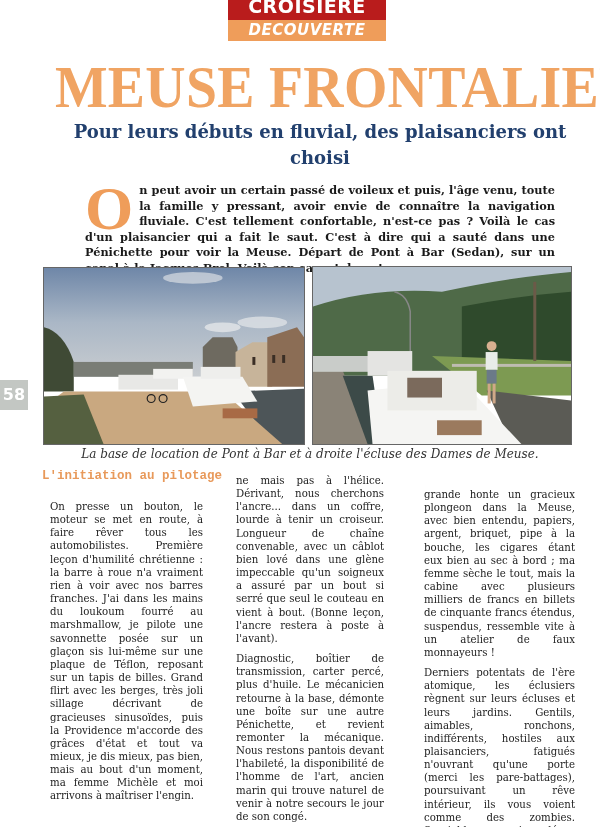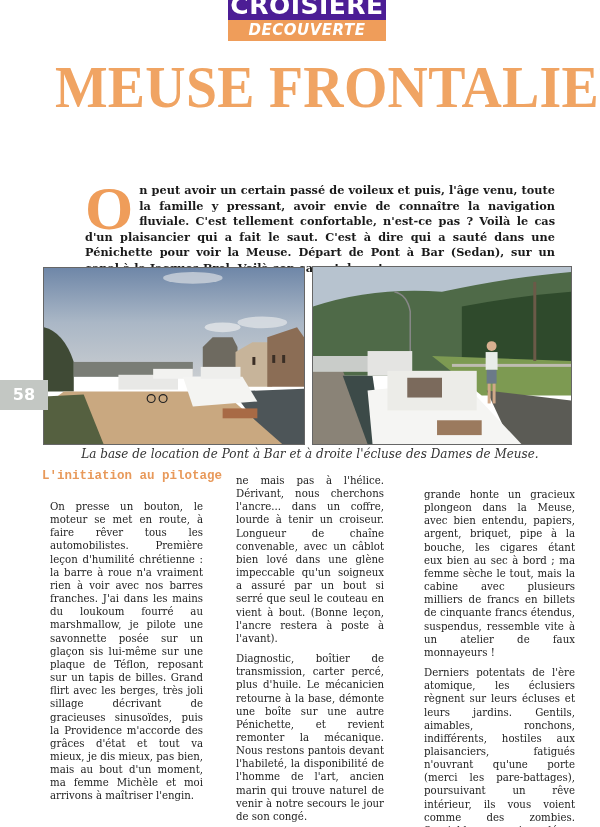--- a/index.html
+++ b/index.html
@@ -1,35 +1,35 @@
 <!DOCTYPE html>
 <html><head>
 <meta charset="utf-8">
 <style>
   * { margin: 0; padding: 0; box-sizing: border-box; }
   html, body { width: 600px; height: 827px; background: #ffffff; overflow: hidden; }
   body { position: relative; font-family: "DejaVu Serif", serif; color: #1e1e1e; }
 
   .rubric { position: absolute; left: 228px; top: 0; width: 158px; }
-  .rubric-top { background: #4c1d95; height: 20px; color: #fff; font-family: "DejaVu Sans", sans-serif; font-weight: bold; font-size: 25px; line-height: 12px; text-align: center; overflow: hidden; letter-spacing: 0.5px; }
+  .rubric-top { background: #b91c1c; height: 20px; color: #fff; font-family: "DejaVu Sans", sans-serif; font-weight: bold; font-size: 19px; line-height: 12px; text-align: center; overflow: hidden; letter-spacing: 0.5px; }
   .rubric-bottom { background: #ef9d5a; height: 21px; color: #fff; font-family: "DejaVu Sans", sans-serif; font-weight: bold; font-style: italic; font-size: 15px; line-height: 21px; text-align: center; letter-spacing: 0.5px; }
 
   .main-title { position: absolute; left: 36px; top: 56px; width: 540px; text-align: center; font-family: "Liberation Serif", serif; font-size: 60px; line-height: 62px; color: #f0a463; letter-spacing: 0.3px; transform: scaleX(0.93); transform-origin: center; white-space: nowrap; }
 
   .subtitle { position: absolute; left: 60px; top: 119px; width: 520px; text-align: center; font-family: "DejaVu Serif", serif; font-weight: bold; font-size: 18px; line-height: 26px; color: #22406e; }
 
   .intro { position: absolute; left: 85px; top: 183px; width: 470px; font-family: "DejaVu Serif", serif; font-weight: bold; font-size: 11.3px; line-height: 15.6px; text-align: justify; color: #1a1a1a; }
   .dropcap { float: left; font-family: "Liberation Serif", serif; font-size: 62px; line-height: 46px; color: #ef9d5a; margin: 2px 6px -2px 0; height: 46px; }
 
   .photo { position: absolute; border: 1px solid #666; overflow: hidden; }
   .photo-left { left: 43px; top: 267px; width: 262px; height: 178px; }
   .photo-right { left: 312px; top: 266px; width: 260px; height: 179px; }
   .photo svg { display: block; width: 100%; height: 100%; }
 
-  .page-badge { position: absolute; left: 0; top: 380px; width: 48px; height: 30px; background: #c3c7c3; color: #fff; font-family: "DejaVu Sans", sans-serif; font-weight: bold; font-size: 16px; line-height: 30px; text-align: center; }
+  .page-badge { position: absolute; left: 0; top: 380px; width: 28px; height: 30px; background: #c3c7c3; color: #fff; font-family: "DejaVu Sans", sans-serif; font-weight: bold; font-size: 16px; line-height: 30px; text-align: center; }
 
   .caption { position: absolute; left: 40px; top: 447px; width: 540px; text-align: center; font-family: "DejaVu Serif", serif; font-style: italic; font-size: 12px; color: #333; }
 
   .section-head { position: absolute; left: 42px; top: 469px; font-family: Liberation Mono, monospace; font-weight: bold; font-size: 12.5px; color: #e8995a; }
 
   .col { position: absolute; font-family: "DejaVu Serif", serif; font-size: 10.2px; line-height: 13.15px; text-align: justify; color: #222; }
   .col p { margin: 7px; }
   .col-1 { left: 43px; top: 493px; width: 167px; }
   .col-2 { left: 229px; top: 467px; width: 162px; }
   .col-3 { left: 417px; top: 481px; width: 165px; }
@@ -38,20 +38,21 @@
 <body>
 
 <div class="rubric">
   <div class="rubric-top">CROISIERE</div>
   <div class="rubric-bottom">DECOUVERTE</div>
 </div>
 
 <h1 class="main-title">MEUSE FRONTALIERE</h1>
 
 <div class="subtitle">
+  <div>Pour leurs débuts en fluvial, des plaisanciers ont choisi</div>
 </div>
 
 <div class="intro">
   <span class="dropcap">O</span>
   <span>n peut avoir un certain passé de voileux et puis, l'âge venu, toute la famille y pressant, avoir envie de connaître la navigation fluviale. C'est tellement confortable, n'est-ce pas ? Voilà le cas d'un plaisancier qui a fait le saut. C'est à dire qui a sauté dans une Pénichette pour voir la Meuse. Départ de Pont à Bar (Sedan), sur un canal à la Jacques Brel. Voilà son carnet de notes.</span>
 </div>
 
 <div class="photo photo-left">
   <svg viewBox="0 0 262 178" preserveAspectRatio="none">
     <defs>

